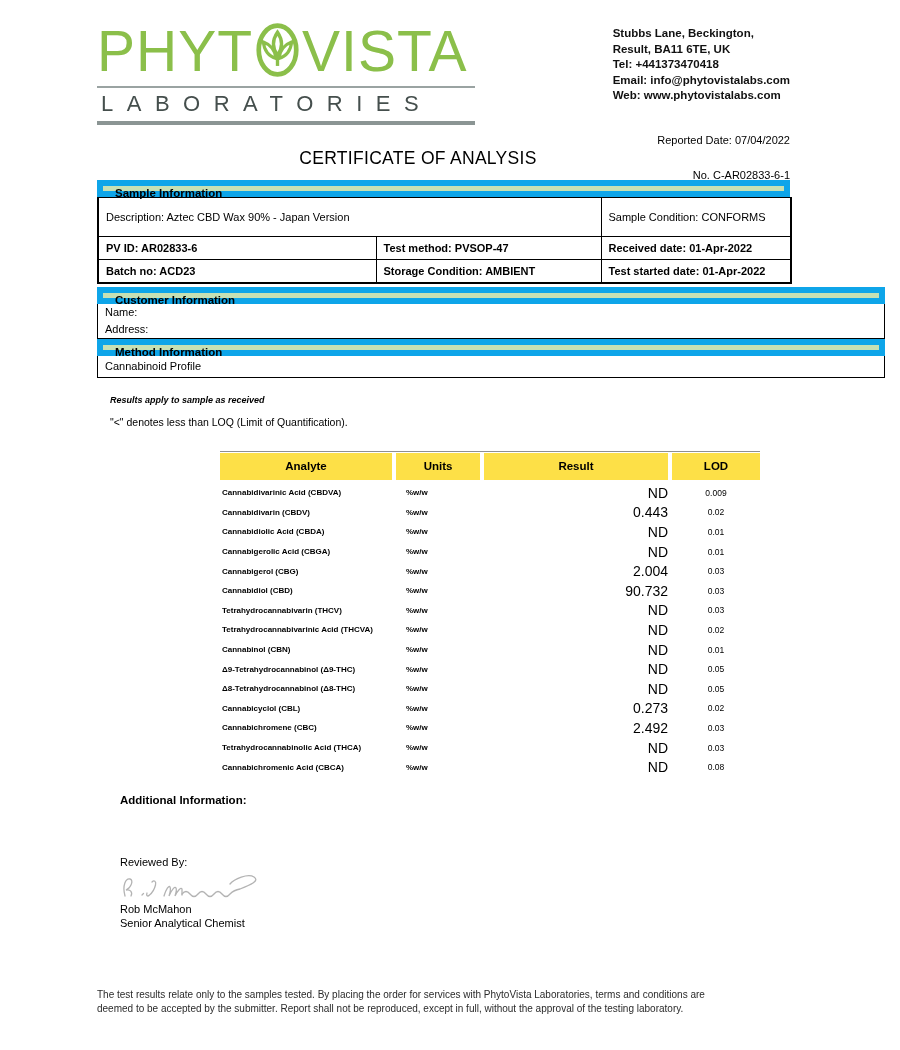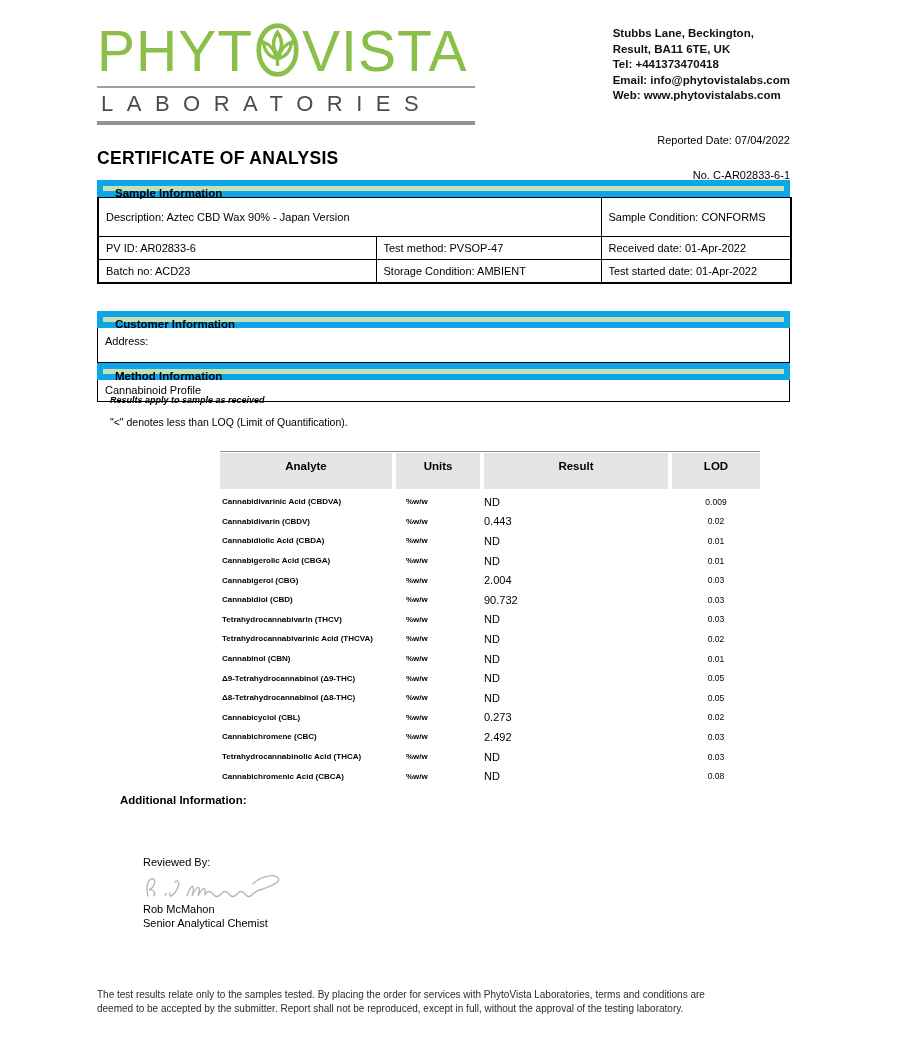--- a/index.html
+++ b/index.html
@@ -19,62 +19,62 @@
     padding:3px 0 4px 4px; color:#454f4d; font-size:22px; letter-spacing:13.5px;
     white-space:nowrap; overflow:hidden;
   }
 
   
   .contact { position:absolute; right:110px; top:26px; font-size:11.5px; font-weight:600; line-height:15.5px; color:#111; }
 
   
   .reported-date { position:absolute; right:110px; top:134px; font-size:11px;margin-left:14px; }
   .cert-no { position:absolute; right:110px; top:153px; font-size:11px;margin-top:16px; }
-  .doc-title { position:absolute; left:97px; top:148px; width:642px; text-align:left; font-size:17.5px; font-weight:bold; letter-spacing:0.3px; }
+  .doc-title { position:absolute; left:97px; top:148px; width:642px; text-align:center; font-size:17.5px; font-weight:normal; letter-spacing:0.3px; }
 
   
   .section-bar {
     background:#c6e0b4; border:6px solid #0ea5e9; font-weight:bold; font-size:11.5px;
     padding:0 0 1px 12px; height:17px; line-height:14px;
   }
 
   
   .sample-wrap { position:absolute; left:97px; top:180px; width:693px; }
   table.sample { width:100%; border-collapse:collapse; border:2px solid #000; table-layout:fixed; }
   table.sample td { border:1px solid #000; font-size:11px; padding:3px 7px; vertical-align:middle; }
   td.desc-cell { vertical-align:top; height:39px; }
-  tr.small-row td { height:23px; }
-
-  
-  .customer-wrap { position:absolute; left:97px; top:287px; width:693px;margin-top:24px; }
+  tr.small-row td { height:23px;font-weight:bold; }
+
+  
+  .customer-wrap { position:absolute; left:97px; top:287px; width:788px; }
   .plain-box { border:1.5px solid #000; border-top:none; font-size:11px; }
   .cust-box { height:35px; padding:2px 7px; }
   .cust-line2 { margin-top:5px; }
   .method-box { height:22px; padding:4px 7px 0 7px; }
 
   
   .note1 { position:absolute; left:110px; top:395px; font-size:9px; font-weight:bold; font-style:italic; }
   .note2 { position:absolute; left:110px; top:416px; font-size:10.5px; }
 
   
   .results { position:absolute; left:220px; top:451px; width:540px; }
   .rt-header { display:flex; gap:4px; border-top:1px solid #8f8f8f; padding-top:1px; }
-  .rt-hcell { background:#e5e5e5; height:36px; font-weight:bold; font-size:11.5px; display:flex; justify-content:center; padding-top:7px; }
+  .rt-hcell { background:#fde047; height:27px; font-weight:bold; font-size:11.5px; display:flex; justify-content:center; padding-top:7px; }
   .rt-body { margin-top:3px; }
   .rt-row { display:flex; gap:4px; height:19.6px; align-items:center; }
   .rt-cell { overflow:hidden; white-space:nowrap; }
   .c-analyte { width:172px; } .c-units { width:84px; } .c-result { width:184px; } .c-lod { width:88px; }
   .rt-analyte { width:172px; font-size:8px; font-weight:bold; padding-left:2px; }
   .rt-units   { width:84px;  font-size:8px; font-weight:bold; padding-left:10px; }
-  .rt-result  { width:184px; font-size:11px; text-align:left; }
+  .rt-result  { width:184px; font-size:14px; text-align:right; }
   .rt-lod     { width:88px;  font-size:8.5px; text-align:center; }
 
   
   .additional { position:absolute; left:120px; top:794px; font-size:11.5px; font-weight:bold; }
-  .reviewed { position:absolute; left:120px; top:855px; font-size:11px; line-height:14px;margin-left:23px; }
+  .reviewed { position:absolute; left:120px; top:855px; font-size:11px; line-height:14px; }
   .sig { display:block; margin:2px 0 1px -2px; }
   .footer { position:absolute; left:97px; top:988px; width:660px; font-size:10px; line-height:14px; color:#2b2b2b; }
 </style>
 </head>
 <body>
 
 <div class="page">
 
   <div class="logo-block">
     <div class="logo-row">
@@ -126,20 +126,21 @@
         <td>Storage Condition: AMBIENT</td>
         <td>Test started date: 01-Apr-2022</td>
       </tr>
     </tbody>
       </table>
   </div>
 
   <div class="customer-wrap">
     <div class="section-bar">Customer Information</div>
     <div class="plain-box cust-box">
+      <div>Name:</div>
       <div class="cust-line2">Address:</div>
     </div>
     <div class="section-bar">Method Information</div>
     <div class="plain-box method-box">
       <div>Cannabinoid Profile</div>
     </div>
   </div>
 
   <div class="note1">Results apply to sample as received</div>
   <div class="note2">"&lt;" denotes less than LOQ (Limit of Quantification).</div>

